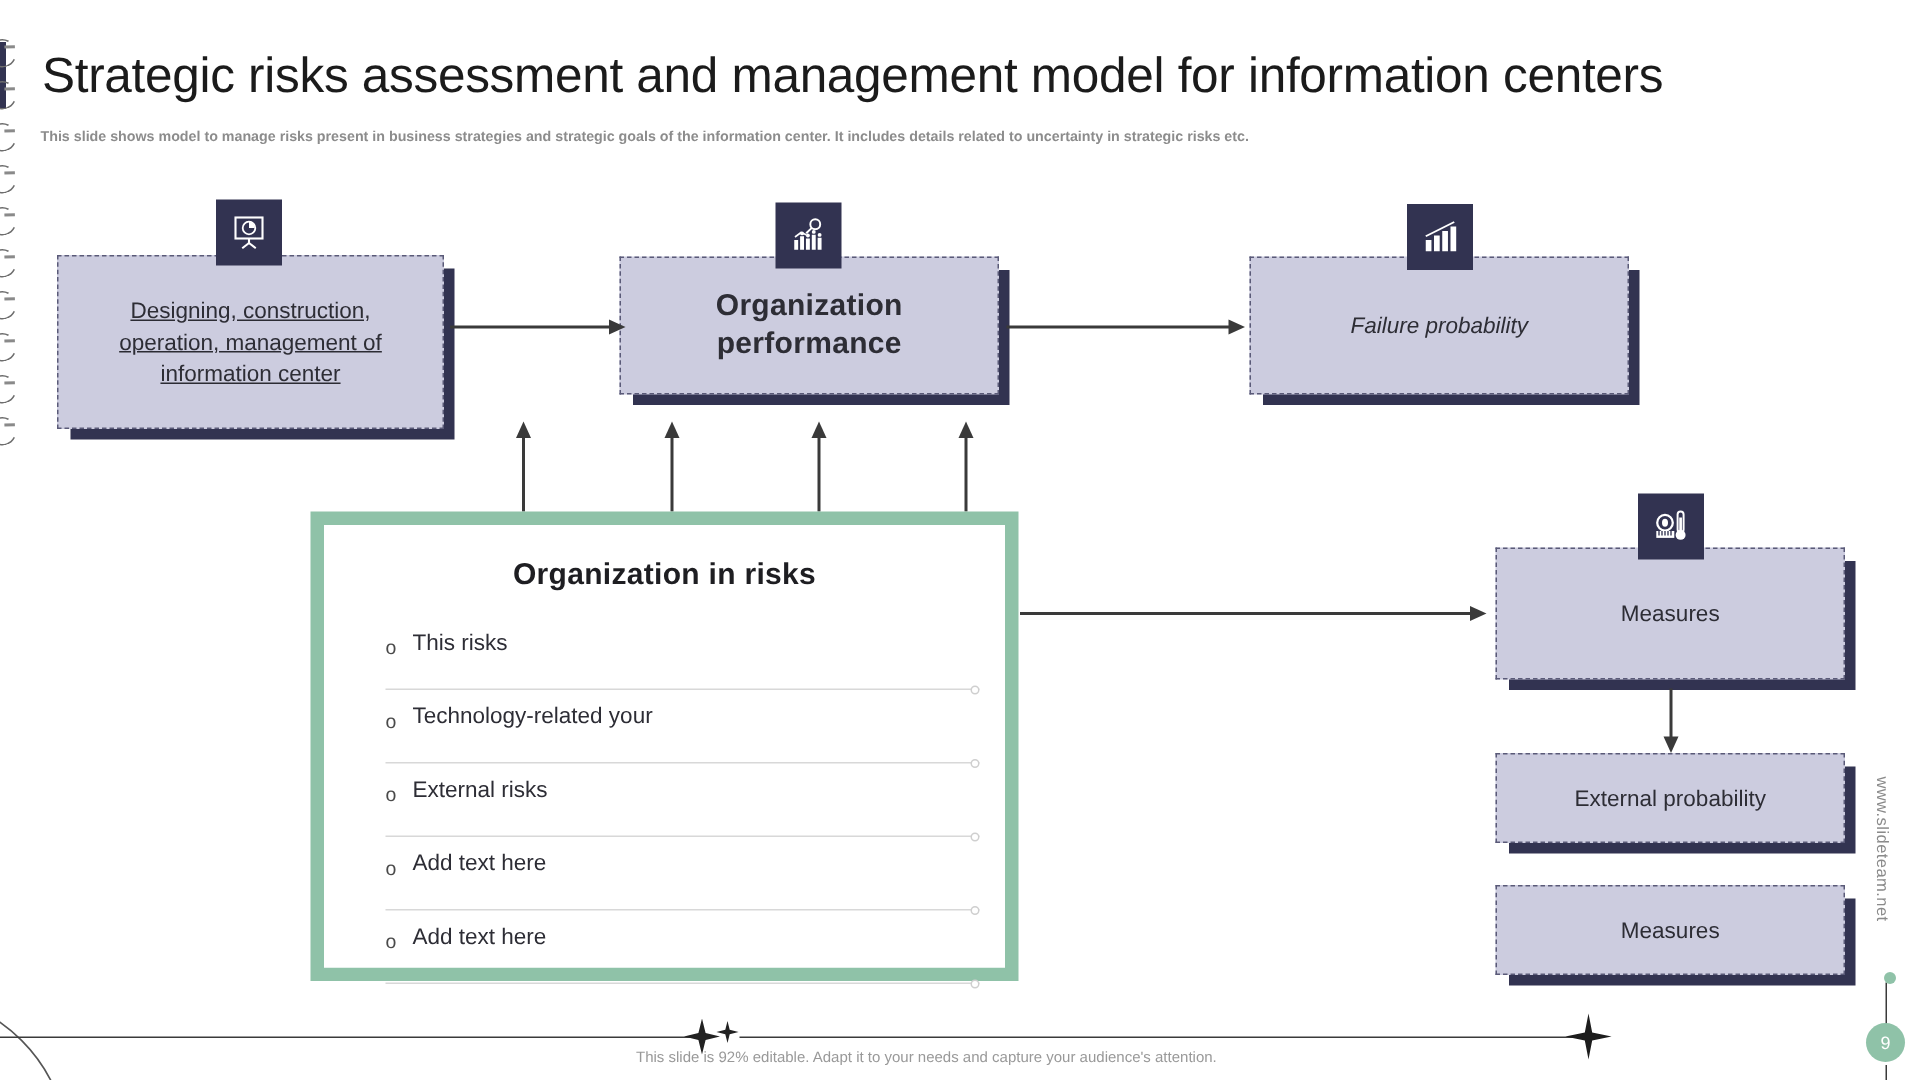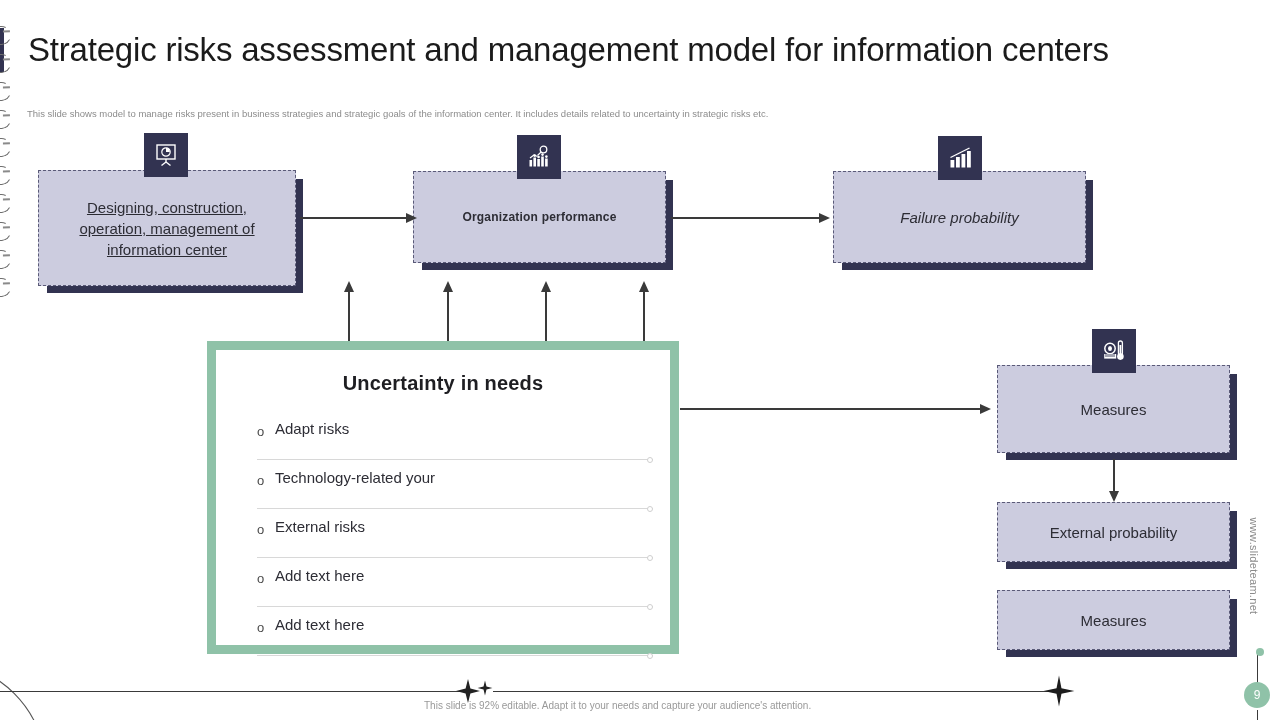--- a/index.html
+++ b/index.html
@@ -11,38 +11,38 @@
   #slide{position:absolute;inset:0;width:1280px;height:575px;}
 
   
   .title{
     position:absolute;left:28px;top:28px;width:1200px;
     font-size:33px;line-height:44px;font-weight:400;color:#1b1b1b;
     letter-spacing:-0.2px;white-space:nowrap;
   }
   .subtitle{
     position:absolute;left:27px;top:85px;width:900px;
-    font-size:9.5px;line-height:14px;color:#8c8c8c;font-weight:400;margin-top:22px;
+    font-size:9.5px;line-height:14px;color:#8c8c8c;font-weight:700;
   }
 
   
   .nodeWrap{position:absolute;}
   .node{
     position:absolute;left:0;top:0;
     background:#ccccdf;border:1px dashed #5a5a78;
     box-sizing:border-box;
     display:flex;align-items:center;justify-content:center;text-align:center;
     color:#2b2b33;
   }
   .node .shadow{
     position:absolute;left:8px;top:8px;width:100%;height:100%;
     background:#323351;z-index:-1;
   }
   .nodeTxt{font-size:15px;line-height:21px;color:#2d2d35;padding:0 14px;}
-  .nodeTxt.bold{font-weight:bold;font-size:12px;line-height:25px;letter-spacing:.2px;}
+  .nodeTxt.bold{font-weight:bold;font-size:20px;line-height:25px;letter-spacing:.2px;}
 
   
   .iconBadge{
     position:absolute;width:44px;height:44px;background:#323351;
     display:flex;align-items:center;justify-content:center;z-index:6;
   }
   .iconBadge svg{display:block;}
 
   
   .notepad{
@@ -205,25 +205,25 @@
   <div class="arrowU" style="left:442.5px;top:281px;"></div>
 
   <div class="vline" style="left:545px;top:290px;height:52px;"></div>
   <div class="arrowU" style="left:540.5px;top:281px;"></div>
 
   <div class="vline" style="left:643px;top:290px;height:52px;"></div>
   <div class="arrowU" style="left:638.5px;top:281px;"></div>
 
   <div class="notepad">
     <div class="pad-inner">
-      <div class="pad-title">Uncertainty in needs</div>
+      <div class="pad-title">Organization in risks</div>
       <div class="pad-list">
         <div class="pad-row">
           <span class="bullet">o</span>
-          <span class="txt">Adapt risks</span>
+          <span class="txt">This risks</span>
           <span class="rule"></span>
         </div>
         <div class="pad-row">
           <span class="bullet">o</span>
           <span class="txt">Technology-related your</span>
           <span class="rule"></span>
         </div>
         <div class="pad-row">
           <span class="bullet">o</span>
           <span class="txt">External risks</span>

